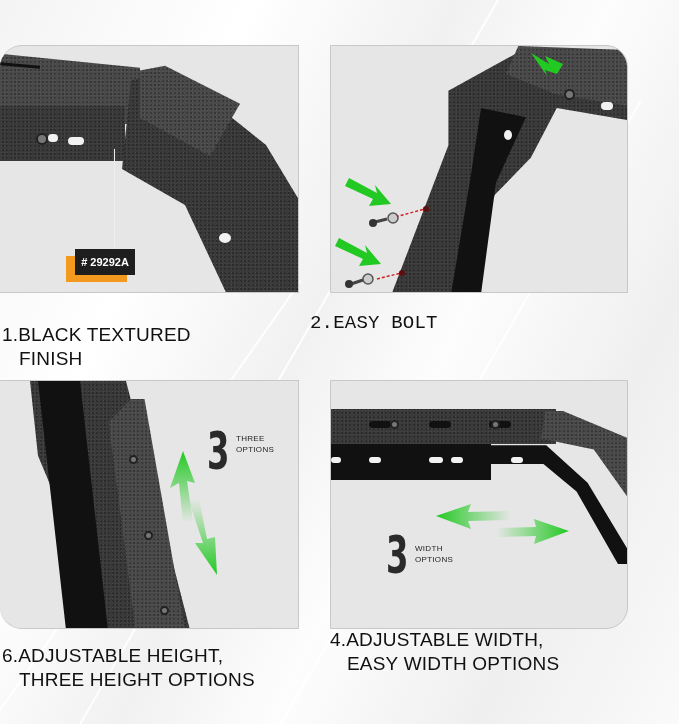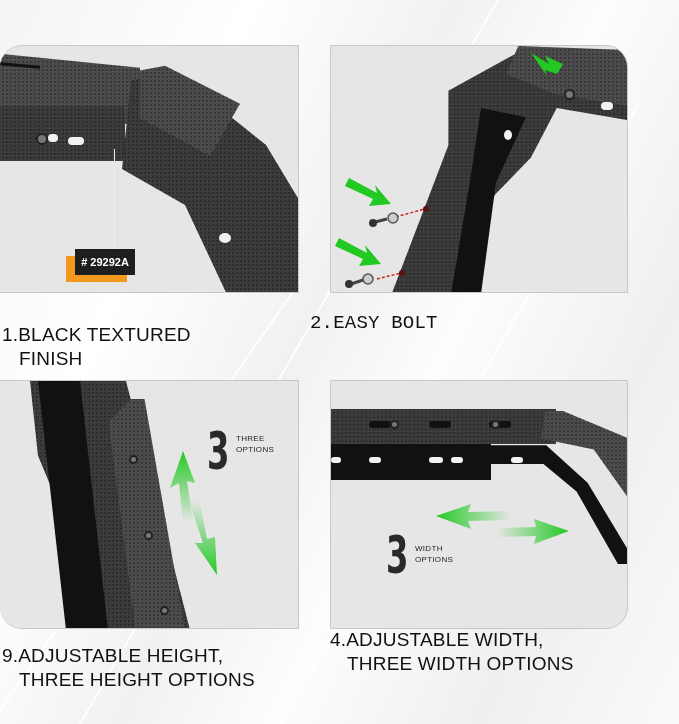--- a/index.html
+++ b/index.html
@@ -153,19 +153,19 @@
 </div>
 
 <div class="caption" style="left:2px;top:323px;">
   <span>1.BLACK TEXTURED</span>
   <span class="l2">FINISH</span>
 </div>
 <div class="caption" style="left:310px;top:311px;font-family:Liberation Mono, monospace;">
   <span>2.EASY BOLT</span>
 </div>
 <div class="caption" style="left:2px;top:644px;">
-  <span>9.ADJUSTABLE HEIGHT,</span>
+  <span>6.ADJUSTABLE HEIGHT,</span>
   <span class="l2">THREE HEIGHT OPTIONS</span>
 </div>
 <div class="caption" style="left:330px;top:628px;">
   <span>4.ADJUSTABLE WIDTH,</span>
-  <span class="l2">THREE WIDTH OPTIONS</span>
+  <span class="l2">EASY WIDTH OPTIONS</span>
 </div>
 
 </body></html>

